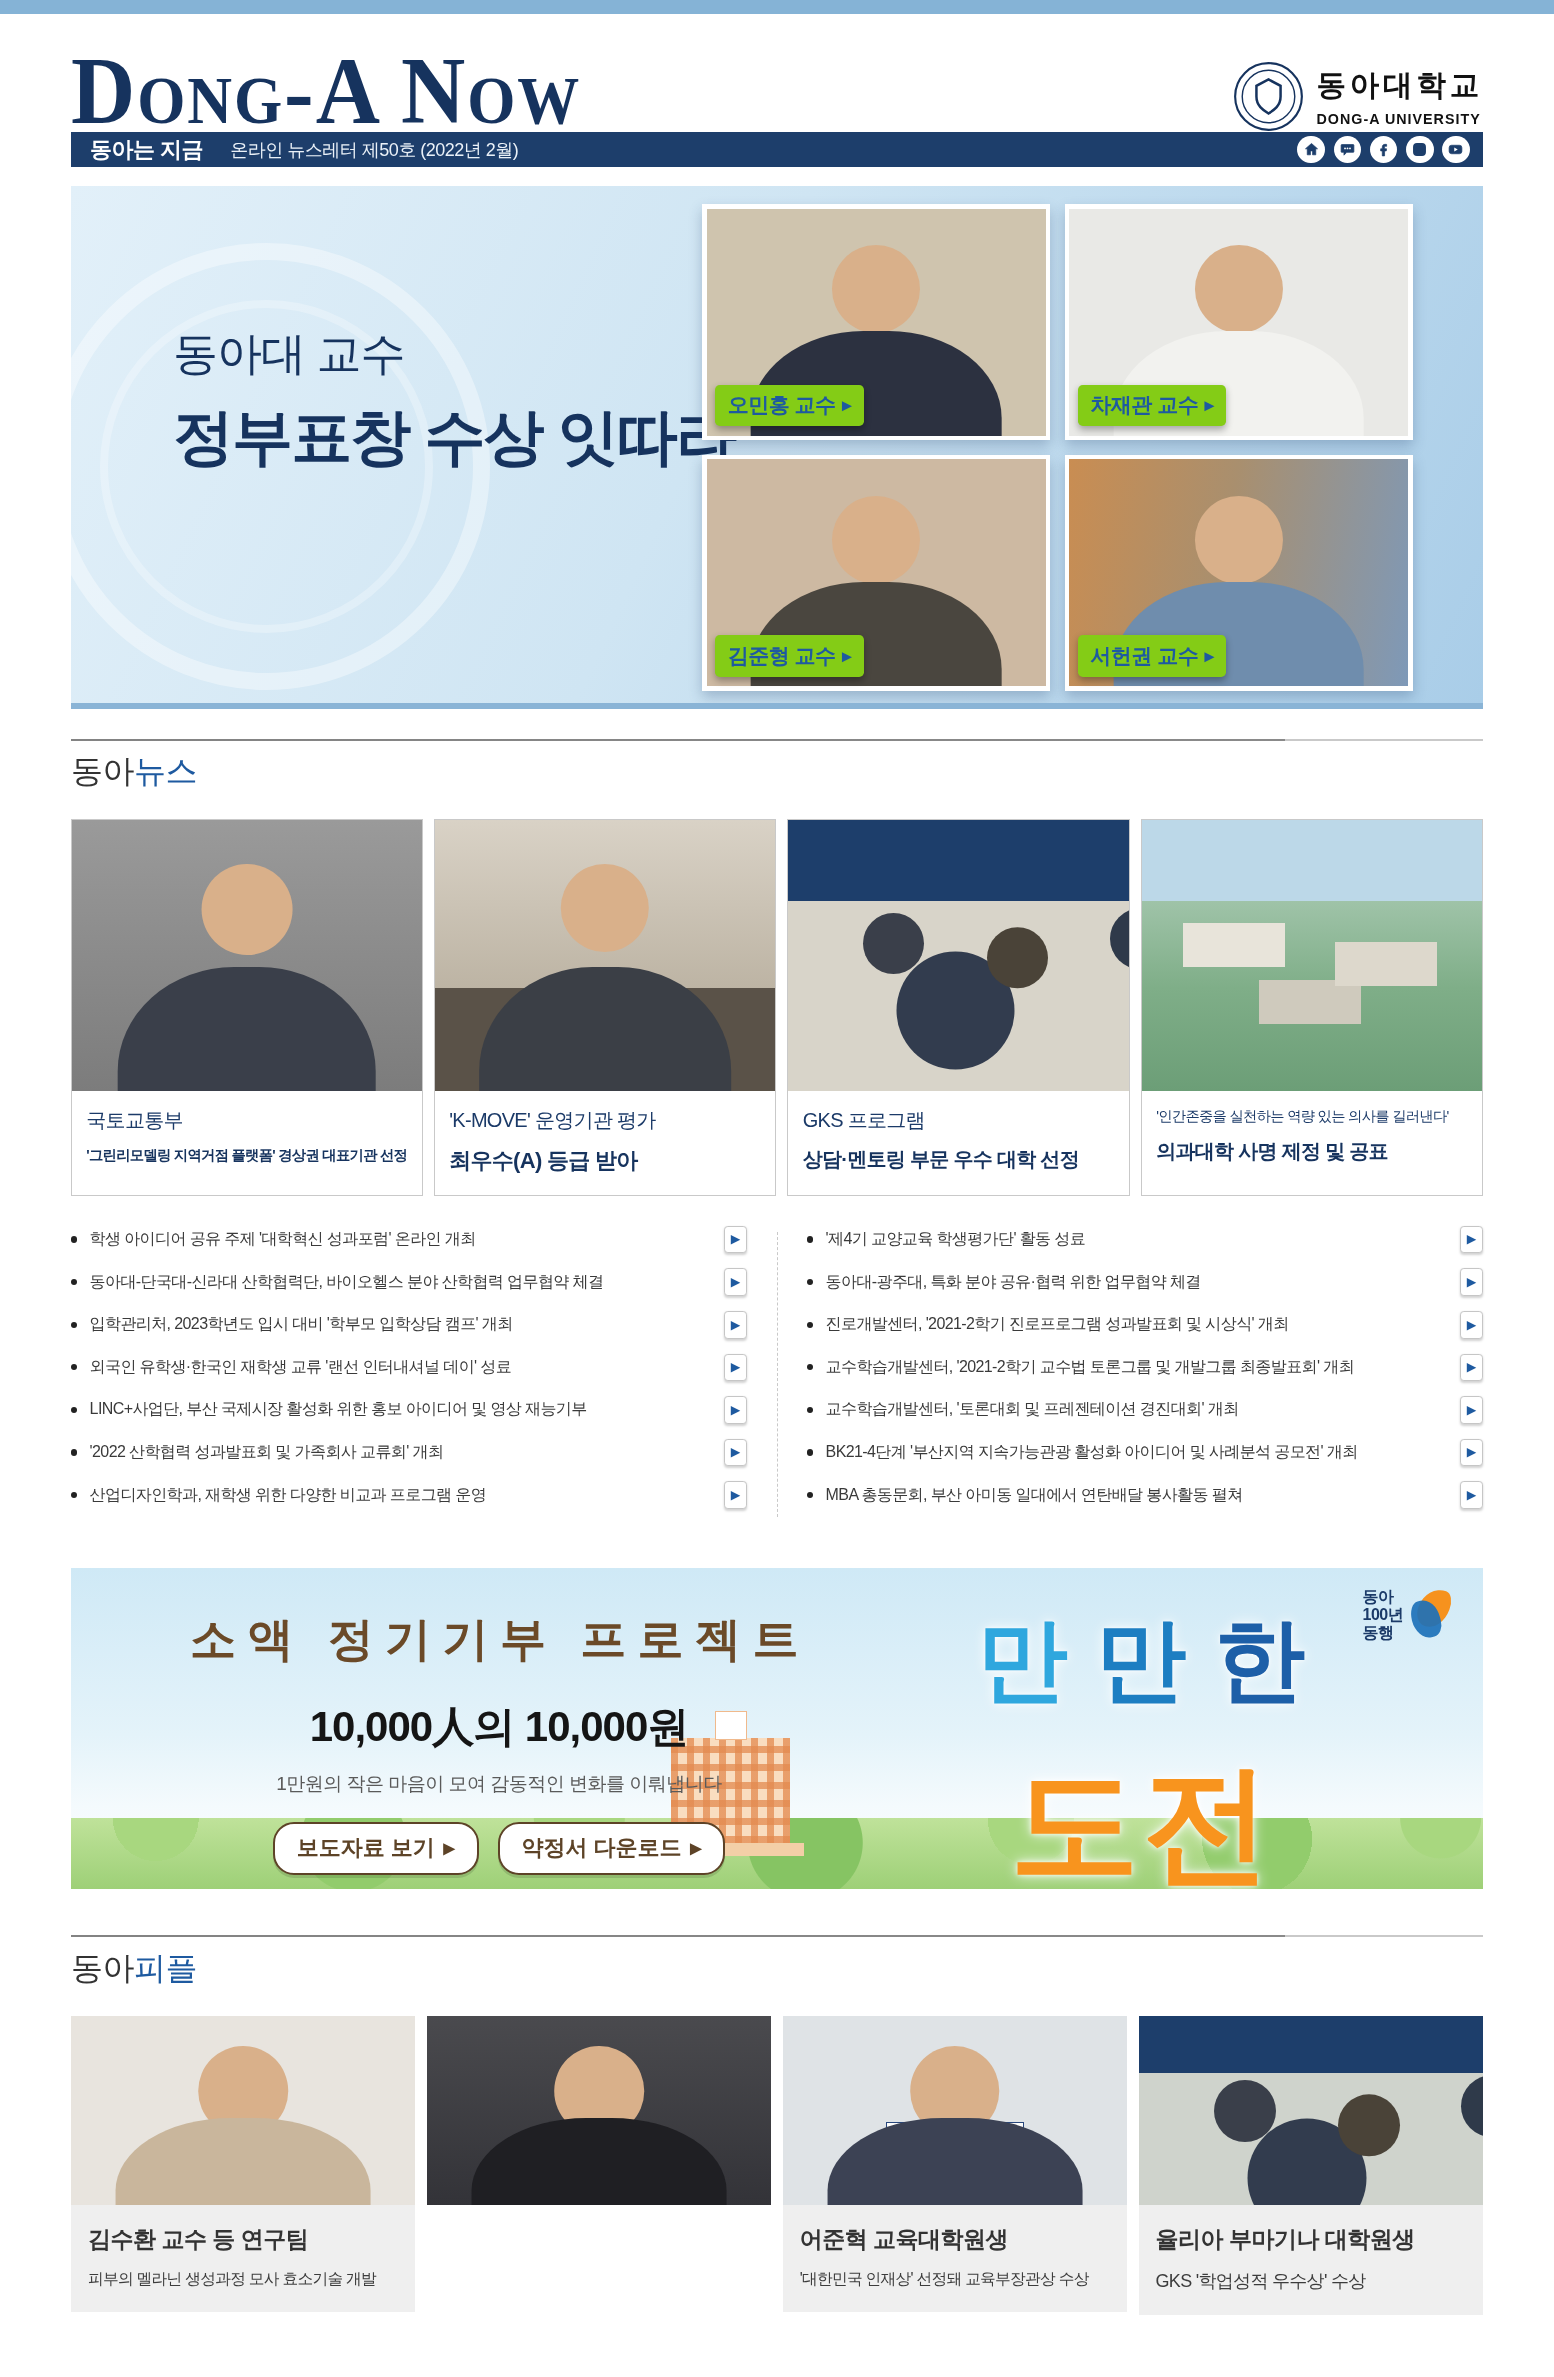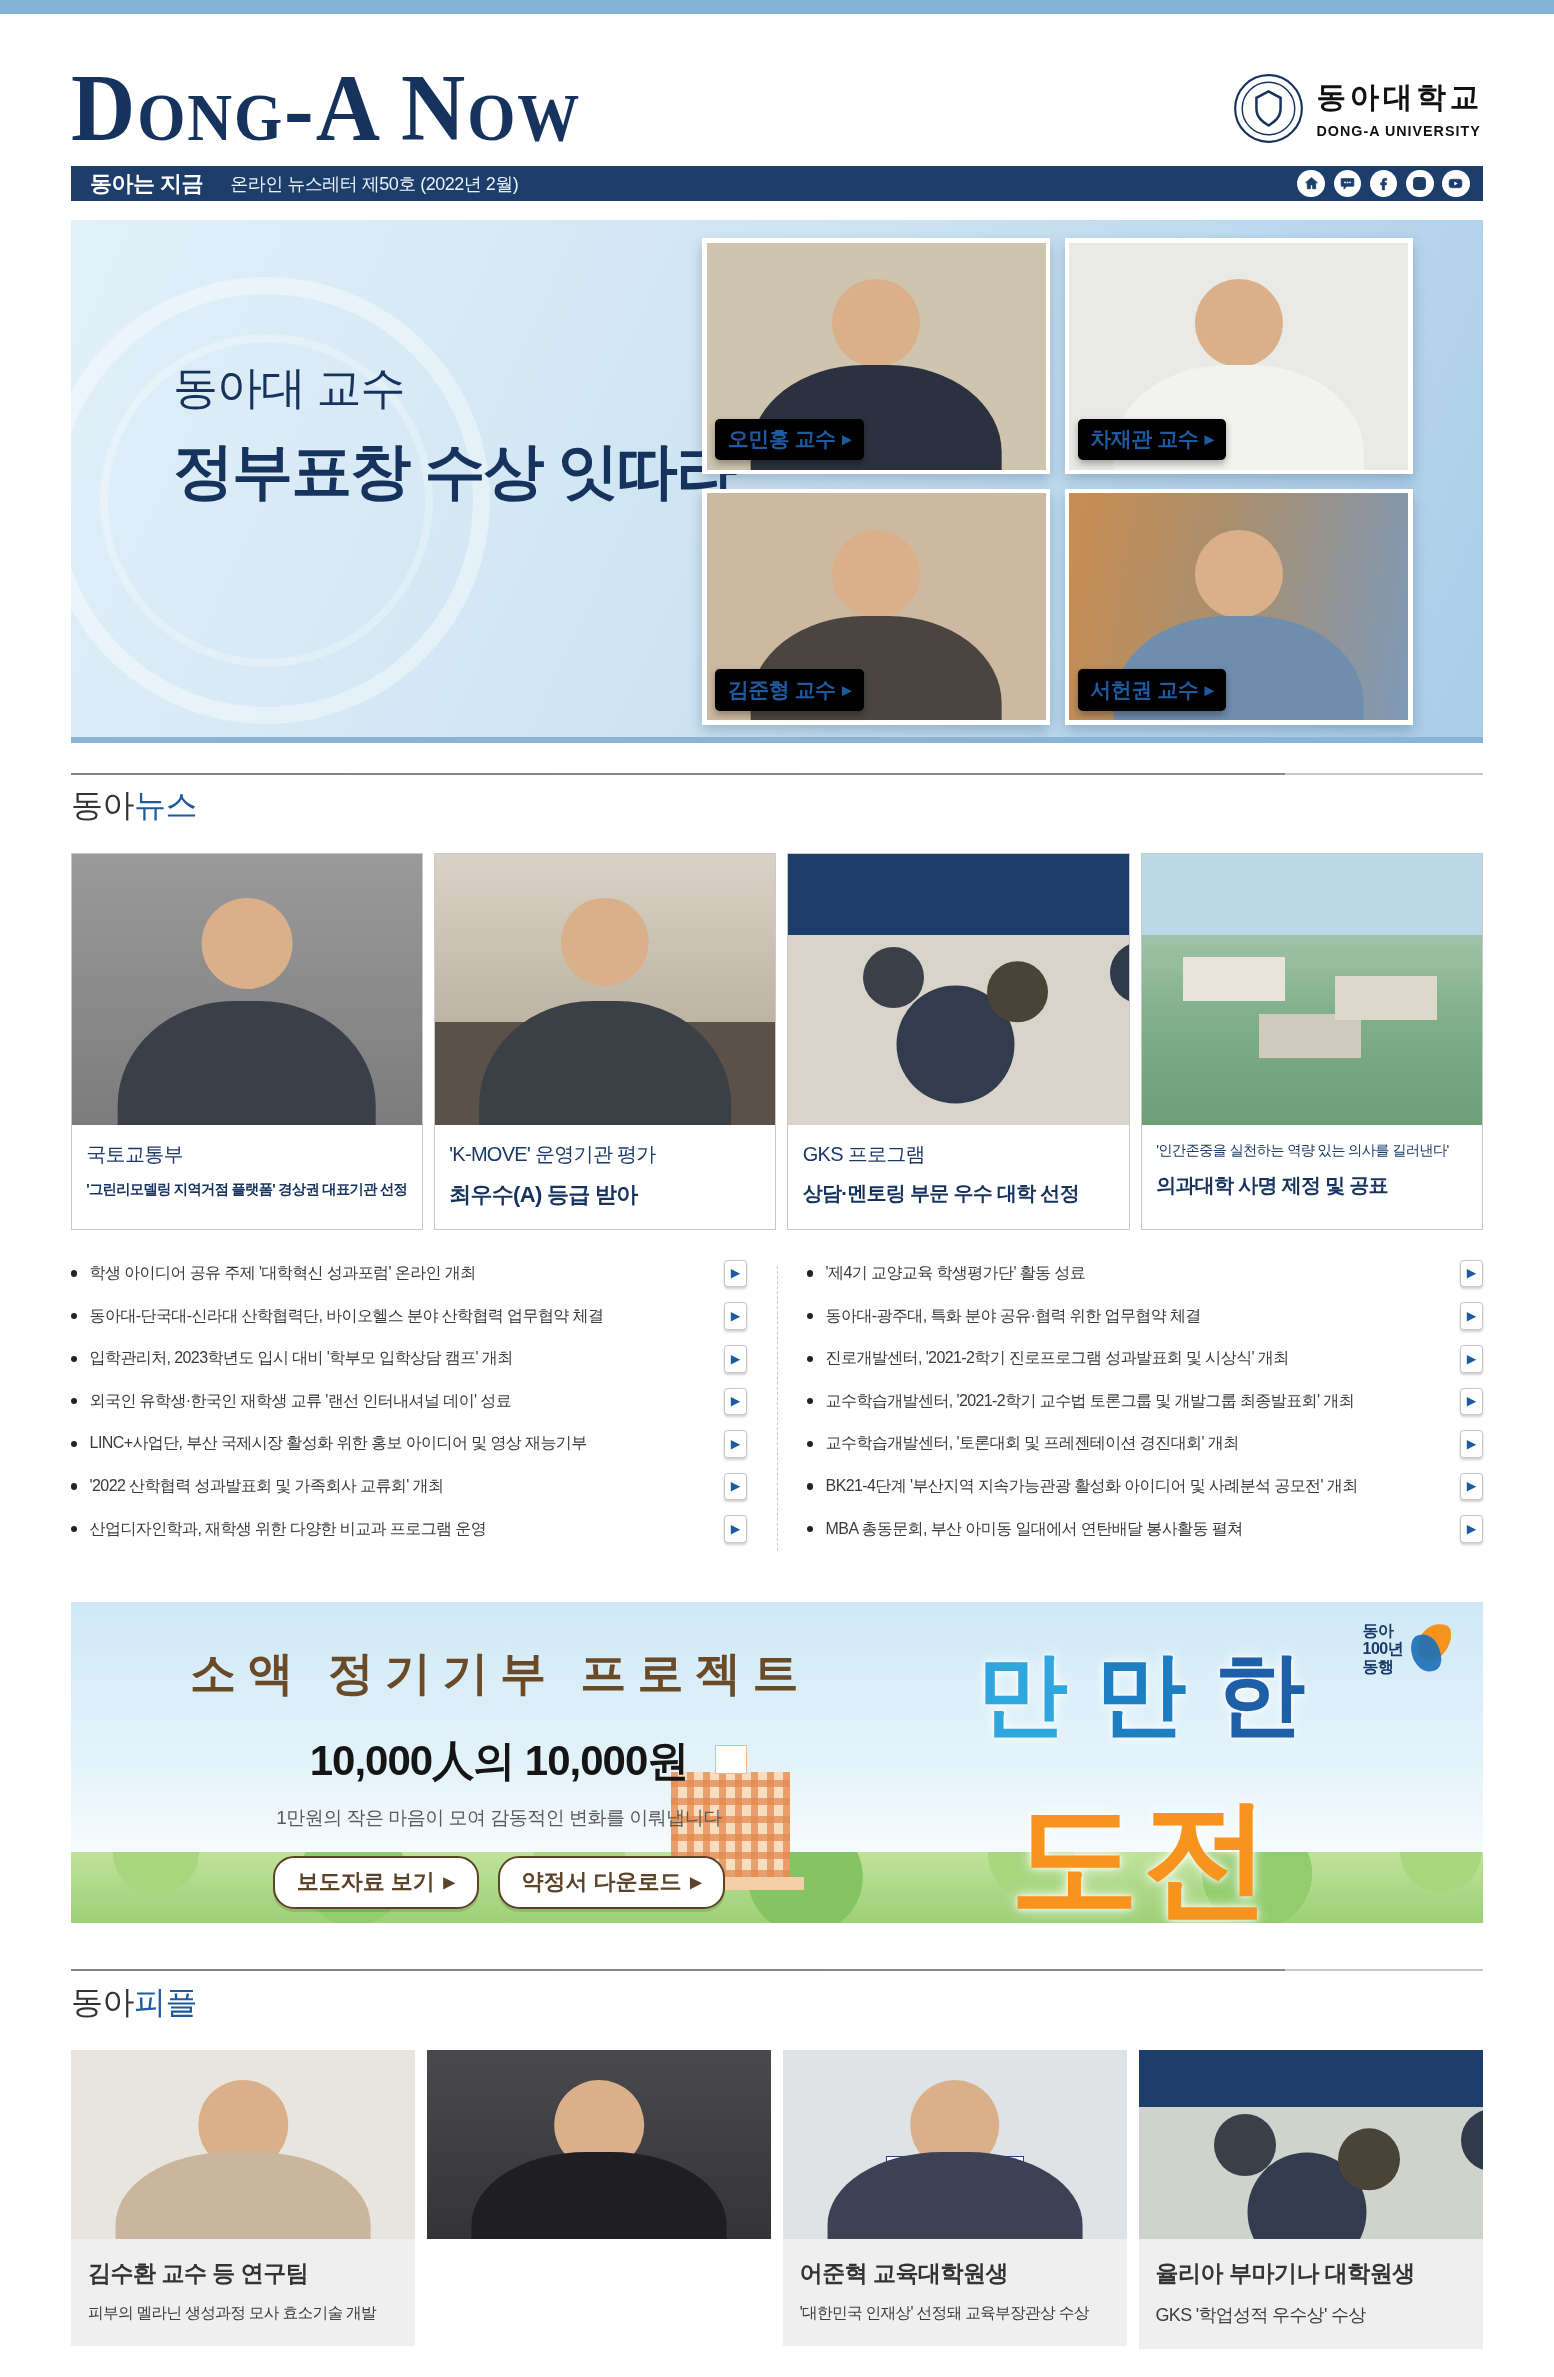--- a/index.html
+++ b/index.html
@@ -3,21 +3,21 @@
 <meta charset="utf-8">
 <style>
   * { margin:0; padding:0; box-sizing:border-box; }
   body { width:1554px; font-family:"Liberation Sans", sans-serif; background:#fff; }
   .page { position:relative; width:1554px; height:3160px; overflow:hidden; background:#fff; }
   .bar { position:absolute; left:0; width:1554px; height:14.3px; background:#85b3d6; }
   .bar.top { top:0; }
   .content { width:1412px; margin:0 auto; position:relative; }
 
   
-  .masthead { height:166px; padding-top:42px; display:flex; justify-content:space-between; align-items:center; }
+  .masthead { height:132px; padding-top:42px; display:flex; justify-content:space-between; align-items:flex-end; }
   .brand-logo { font-family:"Liberation Serif", serif; font-variant:small-caps; font-weight:600;
     font-size:89px; line-height:1; color:#16335e; letter-spacing:1.9px; transform:scaleY(1.08); transform-origin:top left; }
   .univ-mark { display:flex; align-items:center; gap:12.4px; margin-top:8.6px; }
   .seal { width:71px; height:71px; flex:0 0 auto; }
   .univ-names { display:flex; flex-direction:column; gap:4.8px; }
   .univ-names b { font-size:29.5px; color:#111; letter-spacing:3.8px; }
   .univ-names i { font-style:normal; font-size:14.3px; font-weight:700; color:#111; letter-spacing:1px; }
 
   
   .navybar { height:35px; background:#1d3e6b; display:flex; align-items:center; padding:0 13.3px 0 19px; }
@@ -33,21 +33,21 @@
   .ring { position:absolute; border:17px solid rgba(255,255,255,.38); border-radius:50%; }
   .r1 { width:447px; height:447px; left:-28.5px; top:57px; }
   .r2 { width:333px; height:333px; left:28.5px; top:114px; border-width:8.6px; border-color:rgba(255,255,255,.28); }
   .hero-title { position:absolute; left:102px; top:138px; color:#16335e; }
   .ht1 { font-size:45px; font-weight:500; letter-spacing:-1px; }
   .ht2 { font-size:61px; font-weight:800; letter-spacing:-1.9px; margin-top:13.3px; }
   .hero-grid { position:absolute; right:70px; top:18px; width:711px; height:487px;
     display:grid; grid-template-columns:1fr 1fr; grid-template-rows:1fr 1fr; gap:14.3px; }
   .hcard { background:#fff; padding:4.8px; position:relative; box-shadow:0 5.7px 12.4px rgba(40,70,110,.28); cursor:pointer; }
   .hcard .ph { width:100%; height:100%; }
-  .pill { position:absolute; left:13.3px; bottom:14.3px; background:#000000; border-radius:4.8px; padding:6.7px 12.4px;
+  .pill { position:absolute; left:13.3px; bottom:14.3px; background:#84cc16; border-radius:4.8px; padding:6.7px 12.4px;
     display:flex; align-items:center; gap:6.7px; box-shadow:0 3.8px 7.6px rgba(0,0,0,.3); }
   .pill span { font-size:21px; font-weight:800; color:#1e5aa0; letter-spacing:-0.5px; }
   .pill b { font-size:18px; color:#1e5aa0; }
 
   
   .ph { position:relative; overflow:hidden; background:var(--bg,#d8d2c6); }
   .ph.sil::before { content:""; position:absolute; width:26%; padding-top:26%; border-radius:50%;
     background:var(--skin,#d9b08a); top:16%; left:50%; transform:translateX(-50%); }
   .ph.sil::after { content:""; position:absolute; width:74%; height:48%; bottom:-2%; left:50%; transform:translateX(-50%);
     border-radius:45% 45% 0 0 / 80% 80% 0 0; background:var(--suit,#2c3242); }

